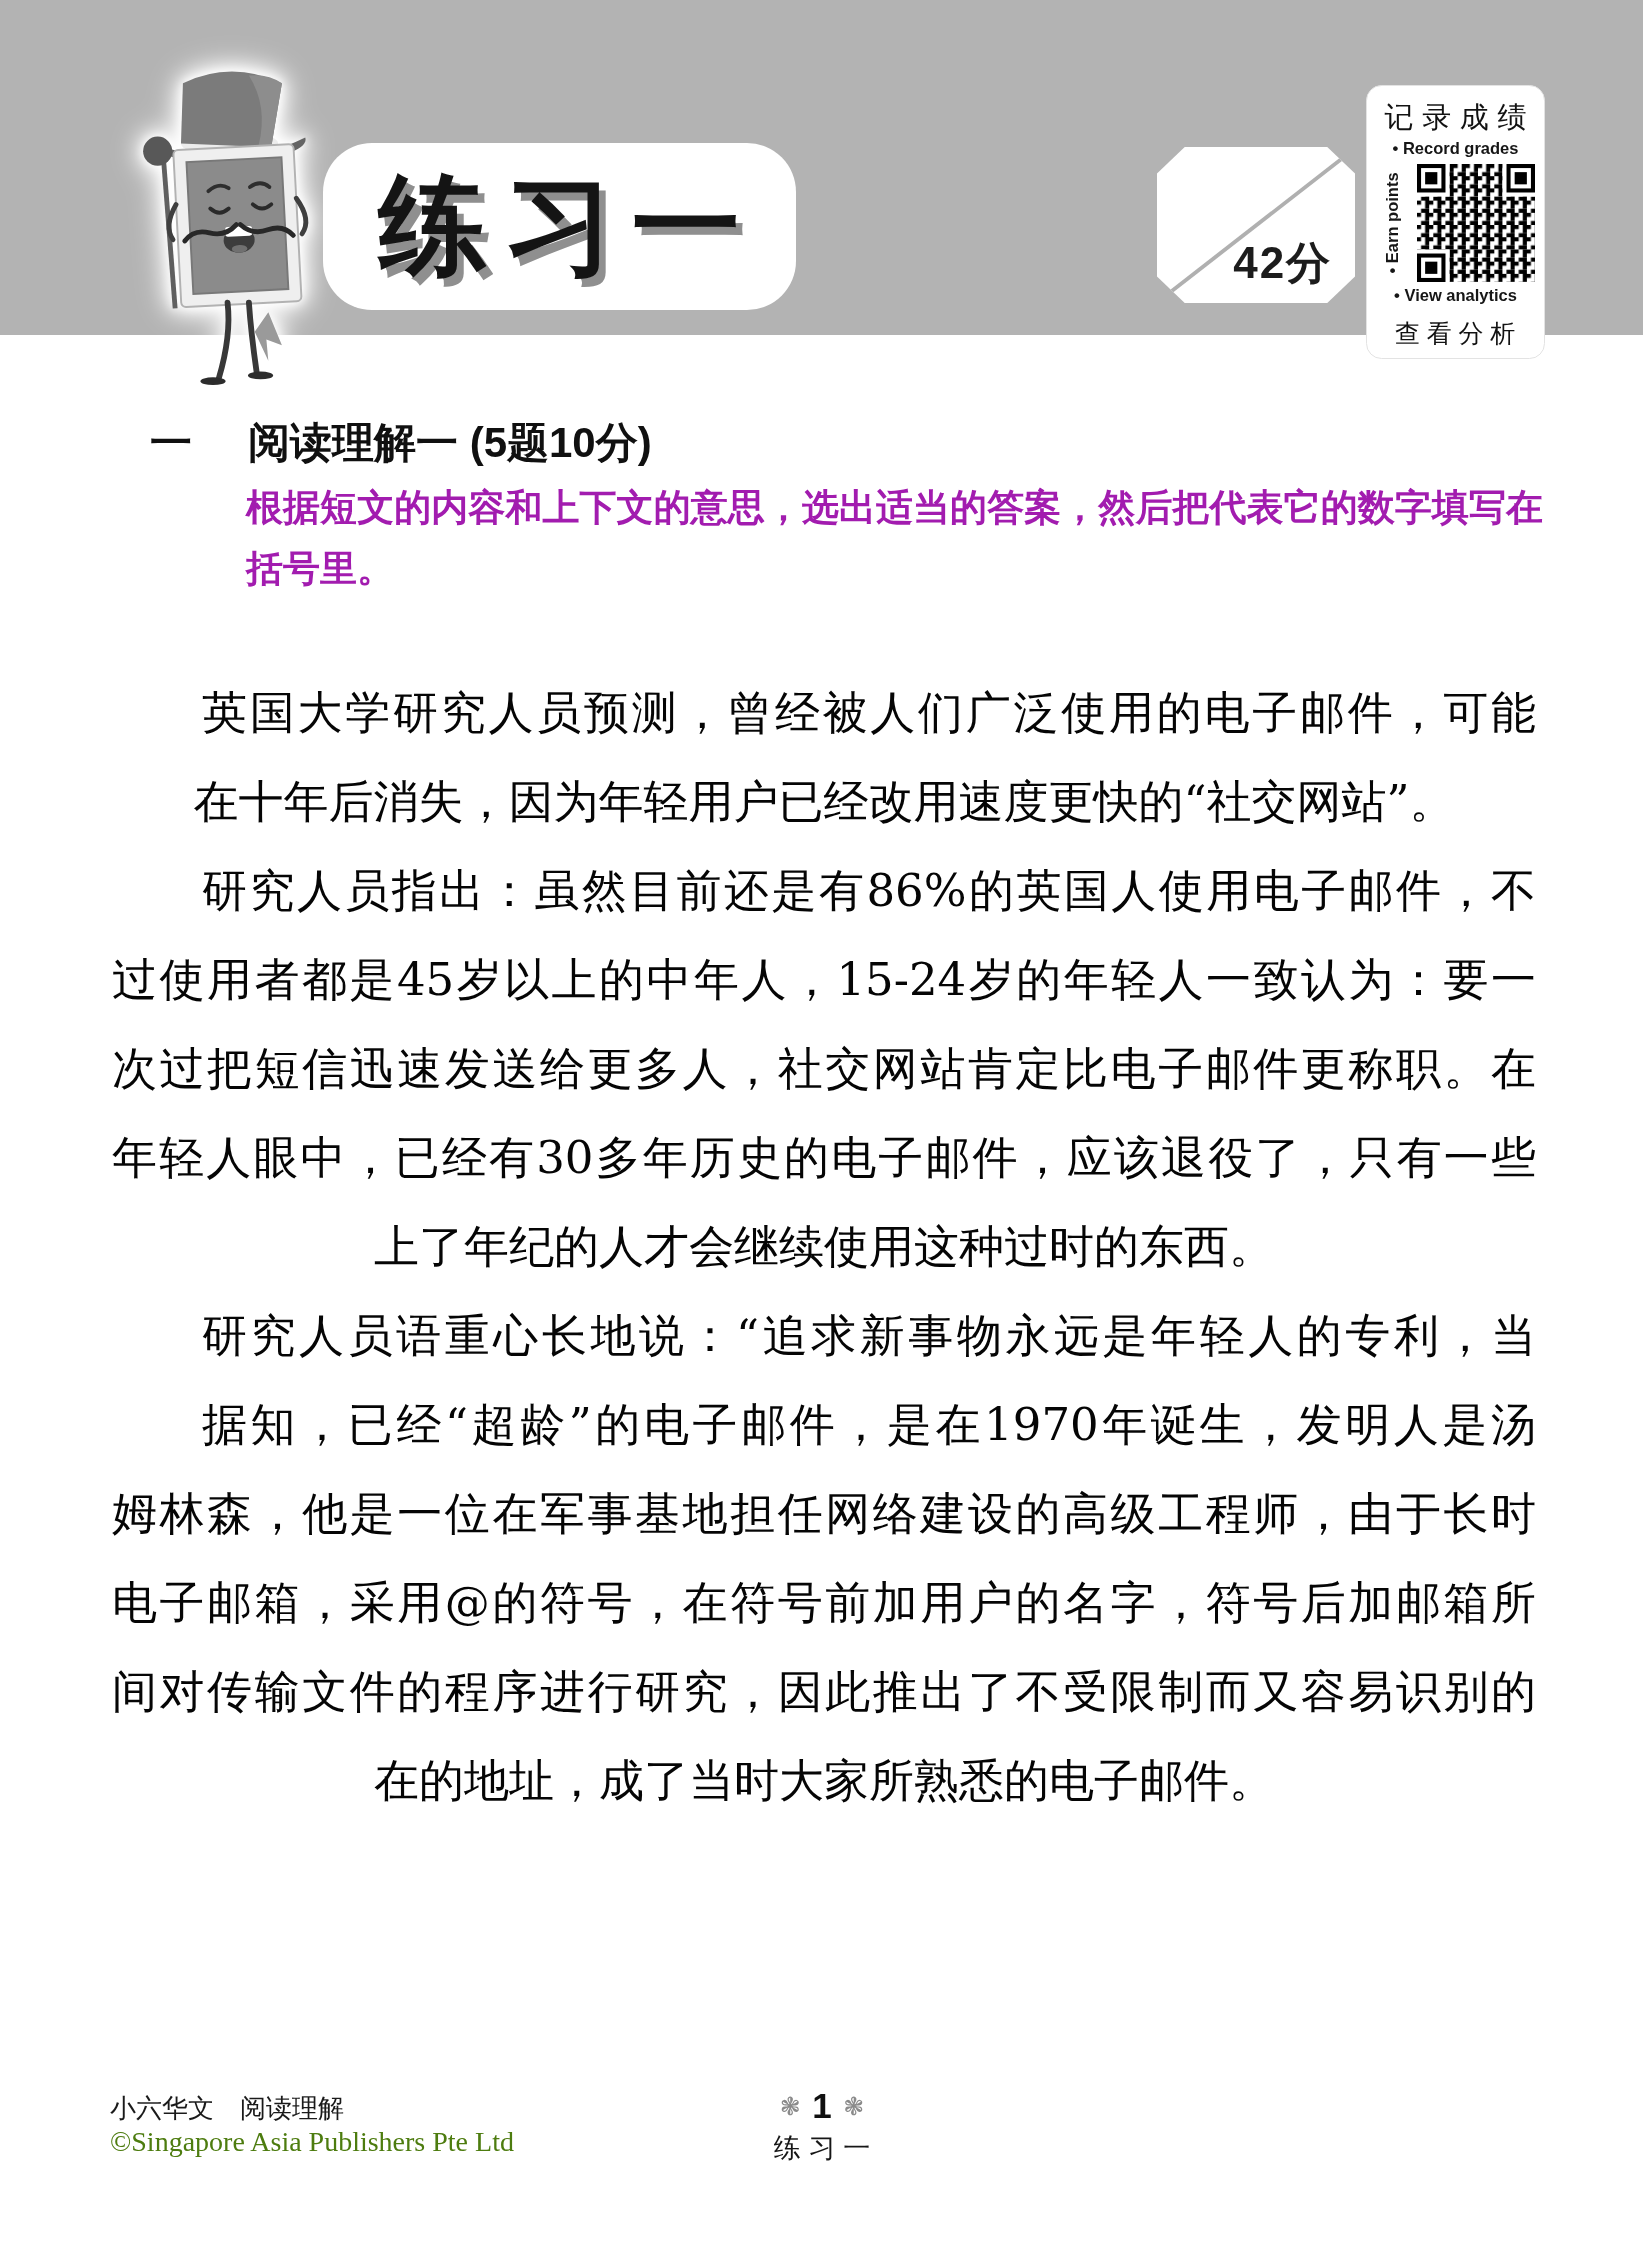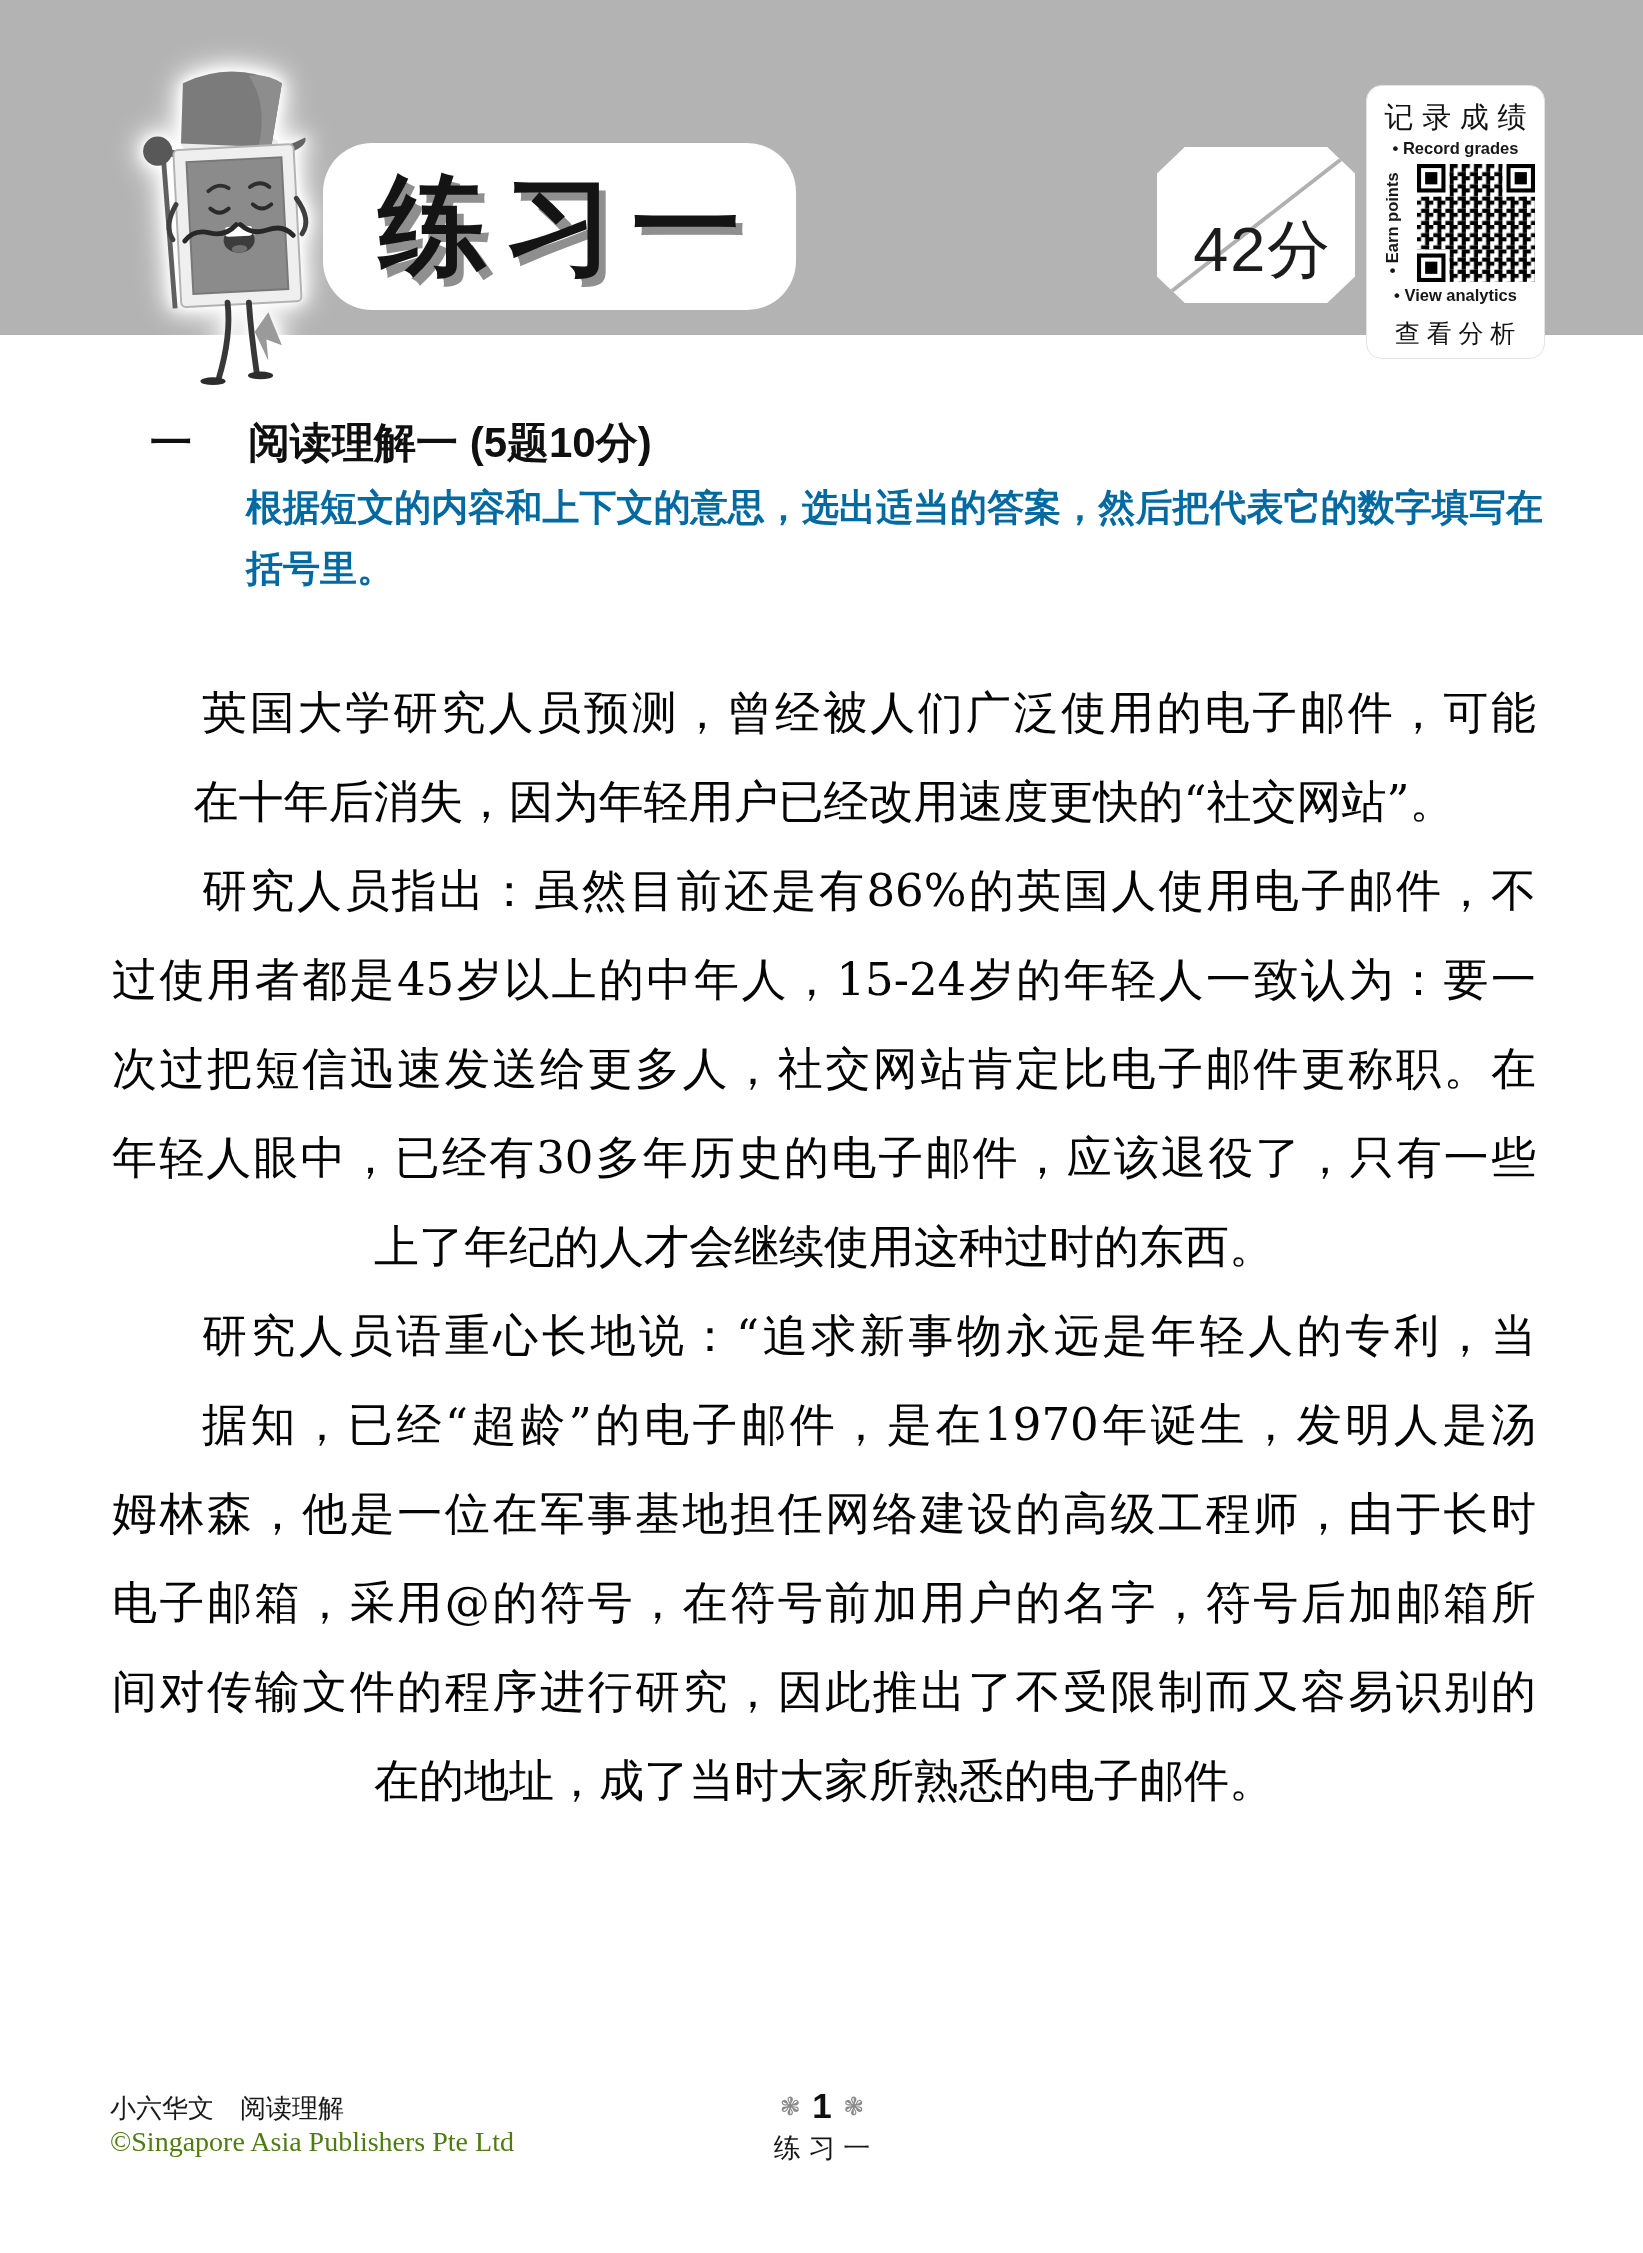--- a/index.html
+++ b/index.html
@@ -14,38 +14,38 @@
   .title-banner h1{margin:0;font-size:109px;font-weight:800;letter-spacing:17.5px;padding-left:17.5px;
                    color:#141414;text-shadow:6.8px 7.8px 0 #8f8f8f;font-family:"Liberation Sans",sans-serif;}
 
   .mascot{position:absolute;left:113px;top:58px;width:233px;height:330px;
           filter:drop-shadow(0 0 4.9px #fff) drop-shadow(0 0 9.7px #fff) drop-shadow(0 0 13.6px rgba(255,255,255,.9));}
 
   
   .score-box{position:absolute;left:1157px;top:147px;width:198px;height:156px;background:#fff;
              clip-path:polygon(14% 0,86% 0,100% 17%,100% 83%,86% 100%,14% 100%,0 83%,0 17%);}
   .score-box svg{position:absolute;inset:0;}
-  .score-value{position:absolute;right:23px;bottom:9.7px;font-size:63px;color:#1c1c1c;letter-spacing:1.9px;}
+  .score-value{position:absolute;right:23px;bottom:9.7px;font-size:44px;color:#1c1c1c;letter-spacing:1.9px;font-weight:bold;}
 
   
   .qr-panel{position:absolute;left:1366px;top:85px;width:179px;height:274px;background:#fff;
             border-radius:15.5px;border:1px solid #e3e3e3;box-sizing:border-box;text-align:center;}
   .qr-cn-top{margin-top:12px;font-size:29px;letter-spacing:8.7px;padding-left:8.7px;color:#121212;}
   .qr-en{font-size:16.5px;font-weight:bold;color:#161616;line-height:21.3px;}
   .qr-row{position:relative;height:124px;margin-top:1.9px;}
   .qr-img{position:absolute;right:8.7px;top:2.9px;width:118px;height:118px;}
   .qr-side{position:absolute;left:25px;top:62px;transform:translate(-50%,-50%) rotate(-90deg);
            white-space:nowrap;font-size:16.5px;font-weight:bold;color:#161616;}
   .qr-cn-bottom{font-size:25px;letter-spacing:6.8px;padding-left:6px;color:#121212;margin-top:11px;}
 
   
   .section-row{position:absolute;left:150px;top:415px;font-size:42px;font-weight:bold;color:#101010;}
   .section-row .num{margin-right:56px;}
   .instructions{position:absolute;left:246px;top:477px;width:1297px;font-size:37px;line-height:61px;
-                font-weight:600;color:#0369a1;}
+                font-weight:600;color:#a21caf;}
   .instructions .fill{text-align:justify;text-align-last:justify;}
 
   
   .passage{position:absolute;left:112px;top:668px;width:1424px;
            font-family:"DejaVu Serif",serif;font-size:45px;line-height:89px;color:#050505;}
   .pline.fill{text-align:justify;text-align-last:justify;}
   .pline.end{text-align:center;}
   .pline.indent{text-indent:2em;}
 
   

